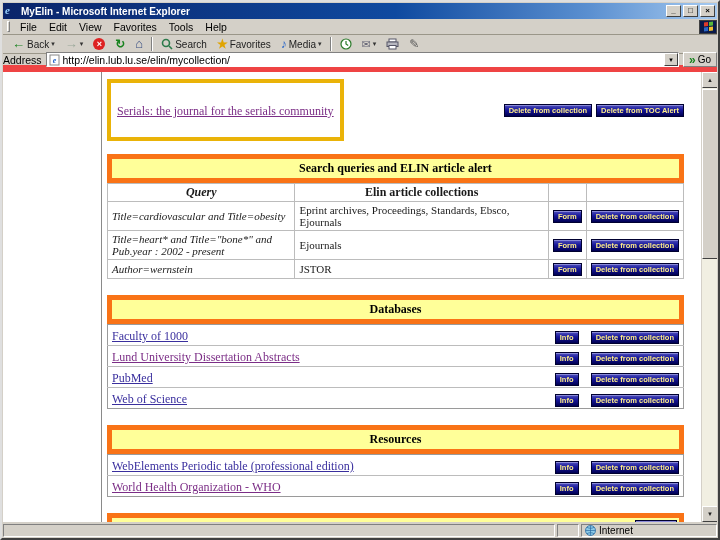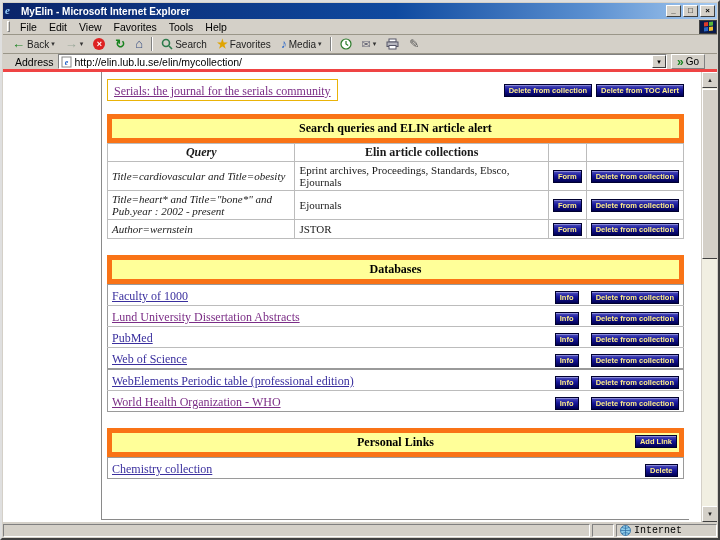--- a/index.html
+++ b/index.html
@@ -34,35 +34,35 @@
   .refresh-ic { color:#18831f; }
   .home-ic { color:#334a80; font-size:13px; }
   .star-ic { color:#e0a400; }
   .media-ic { color:#2a66c8; }
   .mail-ic { color:#667; font-weight:normal; font-size:11px; }
   .edit-ic { color:#555; font-weight:normal; }
   .dd { font-size:7px; color:#333; }
   .tb-sep { width:2px; height:14px; border-left:1px solid #808080; border-right:1px solid #fff; margin:0 3px; }
 
   
-  .addressbar { height:18px; display:flex; align-items:center; gap:4px; padding:1px 12px; border-bottom:3px solid #ef4444;justify-content:center; }
+  .addressbar { height:18px; display:flex; align-items:center; gap:4px; padding:1px 0; border-bottom:7px solid #ef4444;justify-content:center; }
   .addr-label { font-size:10.5px; color:#000; }
   .addr-input { flex:1; height:15px; background:#fff; border:1px solid; border-color:#808080 #fff #fff #808080; display:flex; align-items:center; padding-left:2px; }
   .addr-text { font-size:10.5px; color:#000; flex:1; white-space:nowrap; overflow:hidden; }
   .addr-dd { width:14px; height:13px; background:#d4d0c8; border:1px solid; border-color:#fff #404040 #404040 #fff; font-size:7px; display:flex; align-items:center; justify-content:center; }
   .go-btn { display:flex; align-items:center; gap:2px; padding:0 5px; height:15px; font-size:10px; background:#d4d0c8; border:1px solid; border-color:#fff #808080 #808080 #fff; }
   .go-ic { color:#18831f; font-weight:bold; font-size:12px; line-height:10px; }
 
   
   .content { flex:1; position:relative; background:#fff; overflow:hidden; }
   .page { position:absolute; left:0; top:0; right:16px; bottom:0; overflow:hidden; font-family:"Liberation Serif", serif; }
   .page-frame { margin-left:98px; width:588px; min-height:448px; border-left:1px solid #8a8a8a; border-bottom:1px solid #8a8a8a; padding:7px 5px 10px 5px; }
 
   .serials-row { display:flex; align-items:center; }
-  .serials-box { border:1px solid #eab308; padding:1px 6px; min-width:205px; }
+  .serials-box { border:4px solid #eab308; padding:18px 6px; min-width:205px; }
   .serials-btns { margin-left:auto; display:flex; gap:4px; }
 
   a.plink { color:#3a2f9e; text-decoration:underline; font-size:12px; cursor:pointer; }
   a.vlink { color:#7b2d86; }
 
   .sec-header { margin-top:16px; background:#ffff99; border:5px solid #f97316; text-align:center; font:bold 12px "Liberation Serif", serif; padding:2px 0; color:#000; }
   .sec-header.first { margin-top:13px; }
 
   table.grid { width:100%; border-collapse:collapse; border:1px solid #4d7c0f; }
   table.grid td { border:1px solid #bcbcbc; font-size:11px; color:#1a1a1a; padding:2px 4px; vertical-align:middle; }
@@ -88,21 +88,21 @@
   .scrollbar { position:absolute; top:0; right:0; bottom:0; width:16px; background:#f1efe2; border-left:1px solid #d4d0c8; }
   .sb-btn { position:absolute; left:0; width:16px; height:16px; background:#d4d0c8; border:1px solid; border-color:#fff #404040 #404040 #fff; font-size:6px; color:#222; display:flex; align-items:center; justify-content:center; }
   .sb-btn.up { top:0; } .sb-btn.down { bottom:0; }
   .sb-thumb { position:absolute; left:0; top:17px; width:16px; height:170px; background:#d4d0c8; border:1px solid; border-color:#fff #404040 #404040 #fff; }
 
   
   .statusbar { height:15px; display:flex; align-items:stretch; padding-top:2px; gap:2px; }
   .sb-panel { border:1px solid; border-color:#808080 #fff #fff #808080; display:flex; align-items:center; gap:3px; font-size:10px; color:#000; padding:0 3px; }
   .sb-main { flex:1; }
   .sb-small { width:22px; }
-  .sb-zone { width:101px;font-family:Liberation Mono, monospace; }
+  .sb-zone { width:136px; }
 </style>
 </head>
 <body>
 
 <div class="window">
 
   <div class="titlebar">
     <span class="app-icon">e</span>
     <span class="title-text">MyElin - Microsoft Internet Explorer</span>
     <span class="winbtns">
@@ -268,20 +268,21 @@
             <td class="d"><span class="nbtn">Delete from collection</span></td>
           </tr>
           <tr>
             <td><a class="plink">Web of Science</a></td>
             <td class="i"><span class="nbtn">Info</span></td>
             <td class="d"><span class="nbtn">Delete from collection</span></td>
           </tr>
         </tbody>
           </table>
 
+        <div class="sec-header">Resources</div>
         <table class="list">
           <tbody>
           <tr>
             <td><a class="plink">WebElements Periodic table (professional edition)</a></td>
             <td class="i"><span class="nbtn">Info</span></td>
             <td class="d"><span class="nbtn">Delete from collection</span></td>
           </tr>
           <tr>
             <td><a class="plink vlink">World Health Organization - WHO</a></td>
             <td class="i"><span class="nbtn">Info</span></td>

